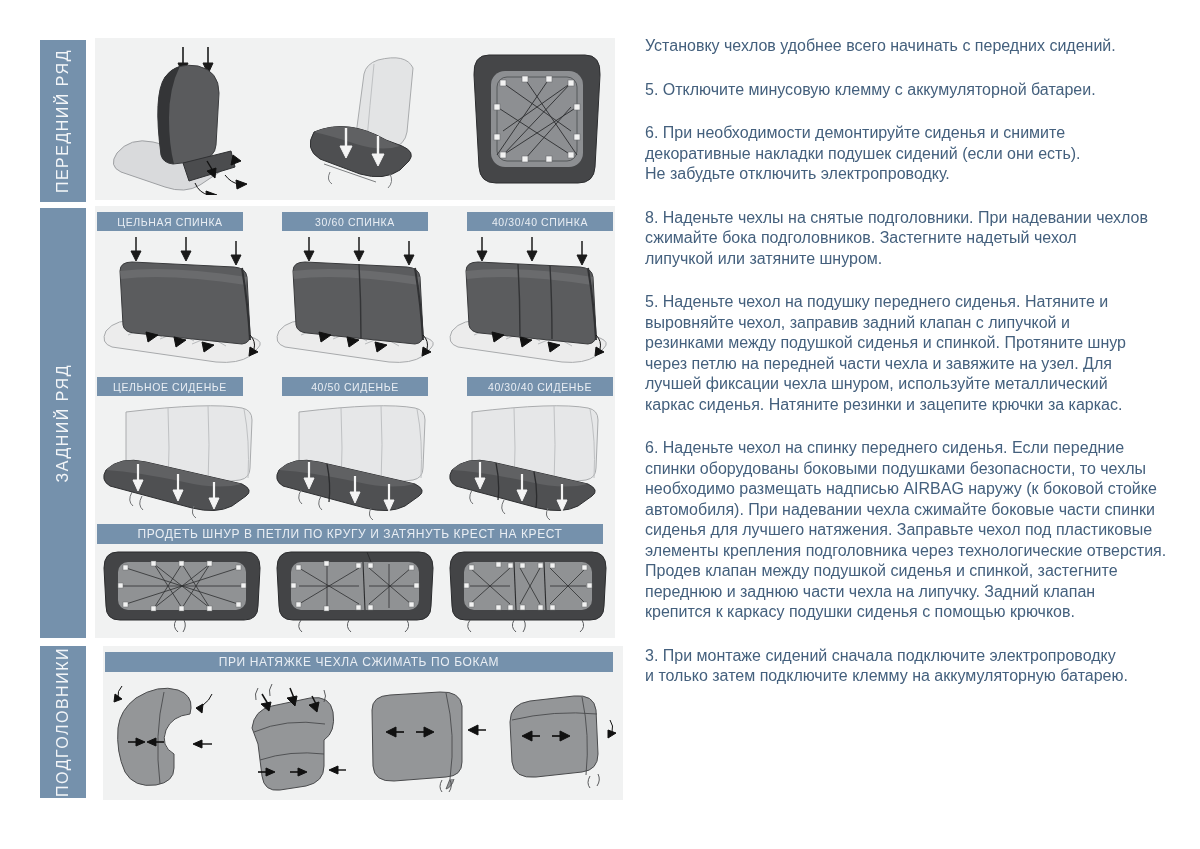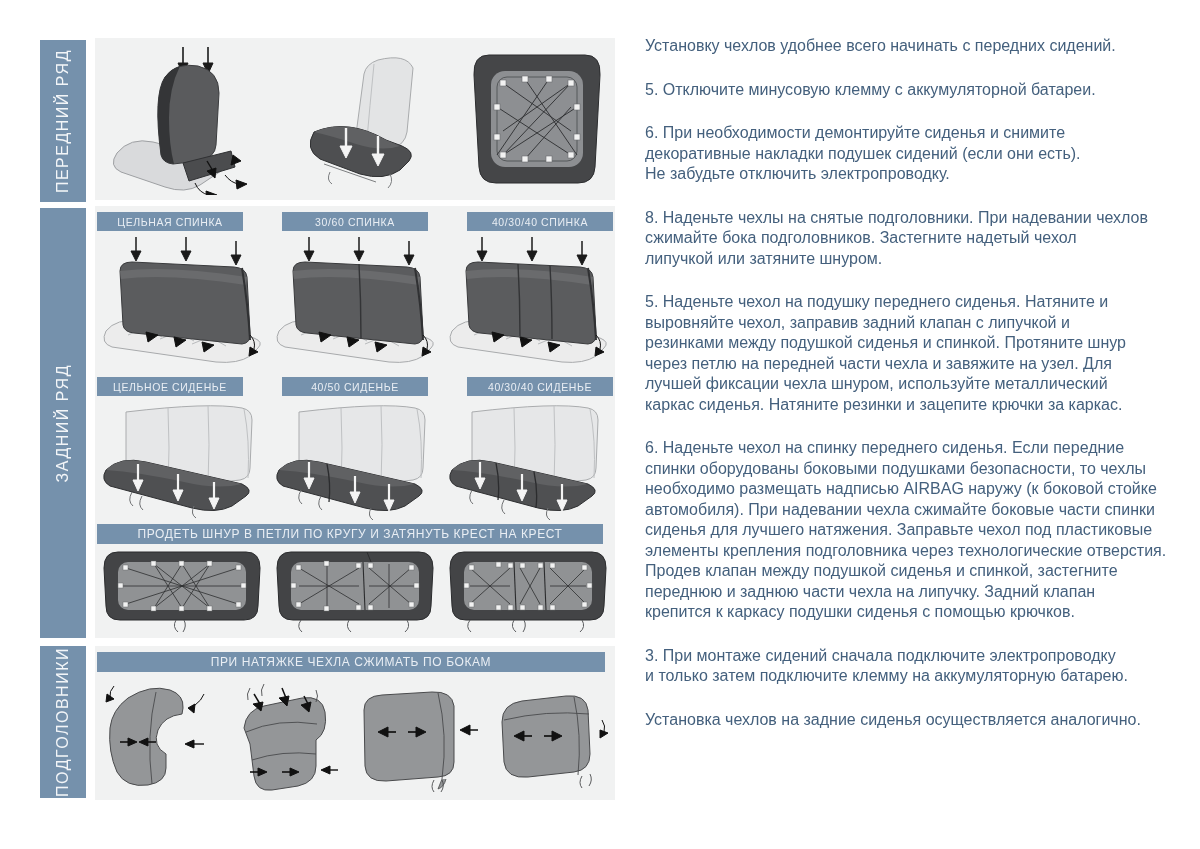--- a/index.html
+++ b/index.html
@@ -14,21 +14,21 @@
     color:#f2f5f8; font-size:16px; letter-spacing:1.5px; white-space:nowrap; }
   #bar-front { top:40px;  height:162px; }
   #bar-back  { top:208px; height:430px; }
   #bar-head  { top:646px; height:152px; }
 
   
   .panel { position:absolute; left:95px; width:520px; background:#f1f2f2; }
   #panel-front { top:38px;  height:162px; display:flex; align-items:center; justify-content:space-around; }
   #panel-back  { top:206px; height:432px; display:flex; flex-direction:column;
     justify-content:space-between; padding:6px 0 6px 0; }
-  #panel-head  { top:646px; height:154px; }
+  #panel-head  { top:646px; height:154px;margin-left:8px; }
 
   .chip-row { display:flex; justify-content:space-between; padding:0 2px; }
   .chip { width:146px; height:19px; background:#7591ac; color:#e9eef4;
     font-size:10.5px; letter-spacing:0.6px; display:flex; align-items:center; justify-content:center;
     white-space:nowrap; }
   .banner { height:20px; margin:0 12px 0 2px; background:#7591ac; color:#e9eef4;
     font-size:12px; letter-spacing:0.6px; display:flex; align-items:center; justify-content:center; }
   #panel-head .banner { margin:6px 10px 4px 2px; }
 
   .diag-row { display:flex; align-items:center; justify-content:space-around; }
@@ -449,16 +449,15 @@
 спинки оборудованы боковыми подушками безопасности, то чехлы
 необходимо размещать надписью AIRBAG наружу (к боковой стойке
 автомобиля). При надевании чехла сжимайте боковые части спинки
 сиденья для лучшего натяжения. Заправьте чехол под пластиковые
 элементы крепления подголовника через технологические отверстия.
 Продев клапан между подушкой сиденья и спинкой, застегните
 переднюю и заднюю части чехла на липучку. Задний клапан
 крепится к каркасу подушки сиденья с помощью крючков.</p>
     <p>3. При монтаже сидений сначала подключите электропроводку
 и только затем подключите клемму на аккумуляторную батарею.</p>
-    <p>Установка чехлов на задние сиденья осуществляется аналогично.</p>
   </div>
 
 </div>
 
 </body></html>

